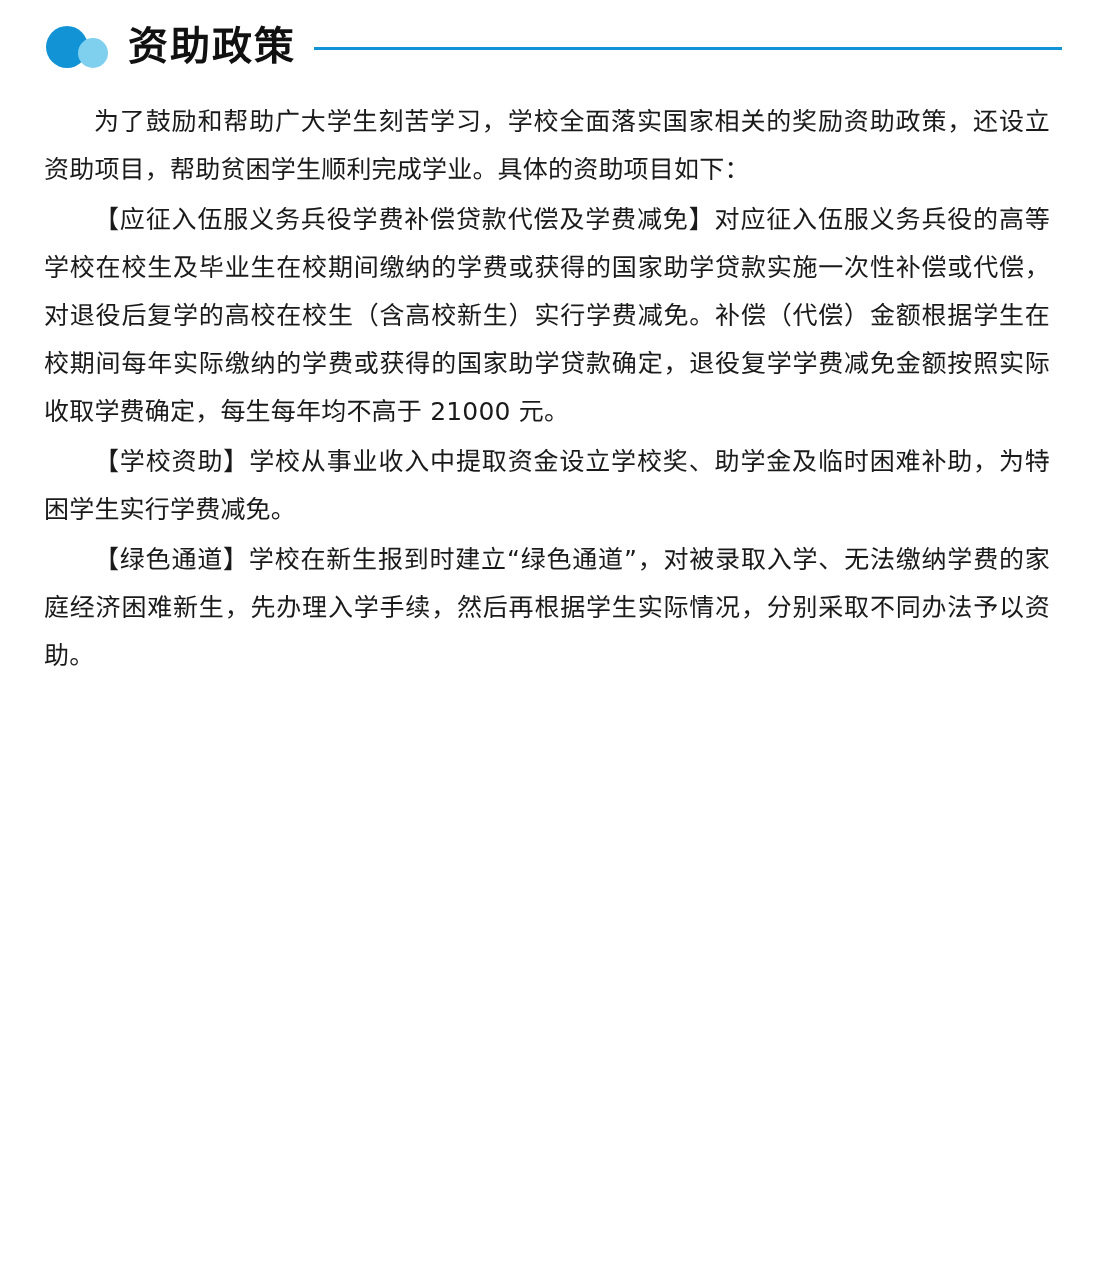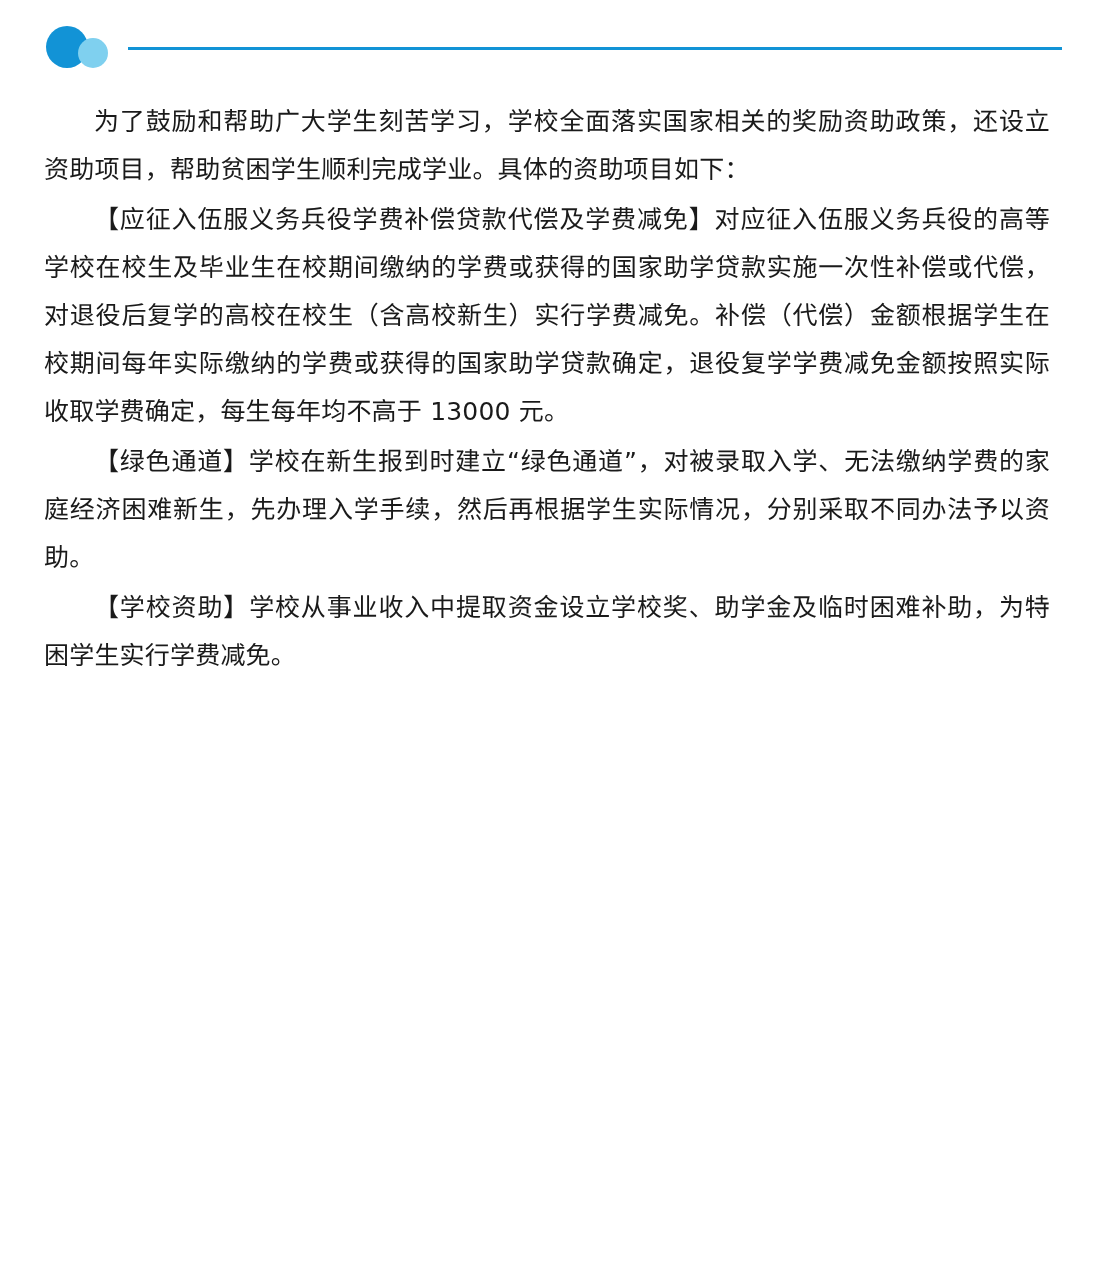--- a/index.html
+++ b/index.html
@@ -93,23 +93,24 @@
 </head>
 <body>
 
 <div class="page">
 
   <div class="header">
     <div class="logo-mark">
       <span class="dot-big"></span>
       <span class="dot-small"></span>
     </div>
+    <div class="header-title">资助政策</div>
     <div class="header-rule"></div>
   </div>
 
   <div class="content">
     <p class="para">为了鼓励和帮助广大学生刻苦学习，学校全面落实国家相关的奖励资助政策，还设立资助项目，帮助贫困学生顺利完成学业。具体的资助项目如下：</p>
-    <p class="para">【应征入伍服义务兵役学费补偿贷款代偿及学费减免】对应征入伍服义务兵役的高等学校在校生及毕业生在校期间缴纳的学费或获得的国家助学贷款实施一次性补偿或代偿，对退役后复学的高校在校生（含高校新生）实行学费减免。补偿（代偿）金额根据学生在校期间每年实际缴纳的学费或获得的国家助学贷款确定，退役复学学费减免金额按照实际收取学费确定，每生每年均不高于 13000 元。</p>
+    <p class="para">【应征入伍服义务兵役学费补偿贷款代偿及学费减免】对应征入伍服义务兵役的高等学校在校生及毕业生在校期间缴纳的学费或获得的国家助学贷款实施一次性补偿或代偿，对退役后复学的高校在校生（含高校新生）实行学费减免。补偿（代偿）金额根据学生在校期间每年实际缴纳的学费或获得的国家助学贷款确定，退役复学学费减免金额按照实际收取学费确定，每生每年均不高于 21000 元。</p>
+    <p class="para">【学校资助】学校从事业收入中提取资金设立学校奖、助学金及临时困难补助，为特困学生实行学费减免。</p>
     <p class="para">【绿色通道】学校在新生报到时建立“绿色通道”，对被录取入学、无法缴纳学费的家庭经济困难新生，先办理入学手续，然后再根据学生实际情况，分别采取不同办法予以资助。</p>
-    <p class="para">【学校资助】学校从事业收入中提取资金设立学校奖、助学金及临时困难补助，为特困学生实行学费减免。</p>
   </div>
 
 </div>
 
 </body></html>

